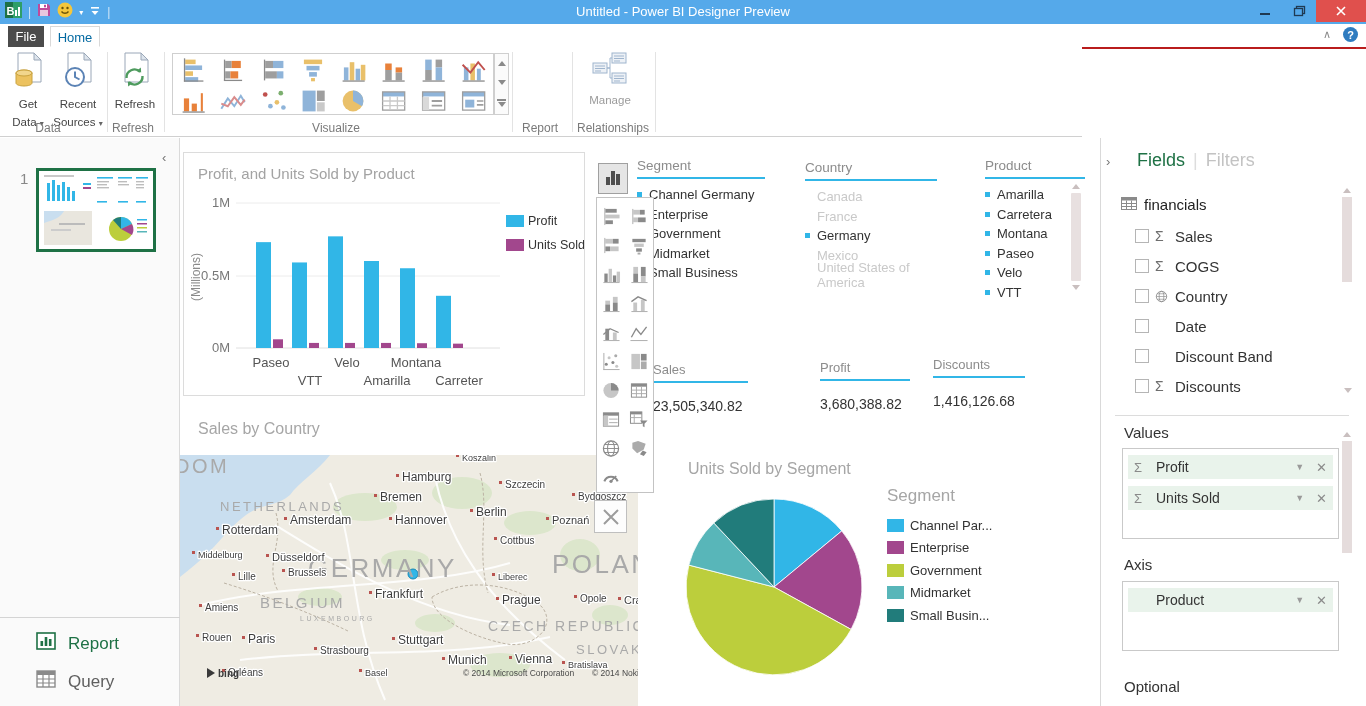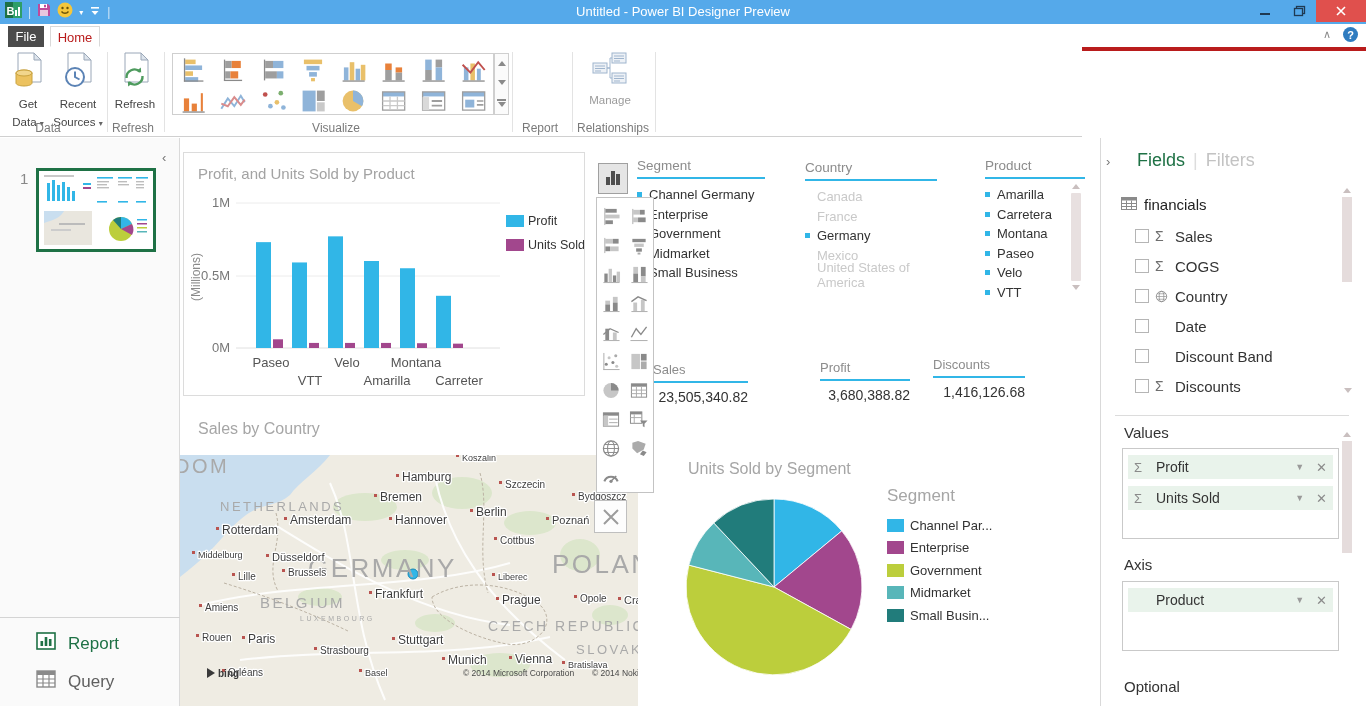--- a/index.html
+++ b/index.html
@@ -9,24 +9,24 @@
   
   .titlebar{left:0;top:0;width:1366px;height:24px;background:#55A9EA;display:flex;align-items:center}
   .qat{display:flex;align-items:center;gap:6px;padding-left:5px}
   .qat-sep{color:#CFE6F8;font-size:12px;line-height:24px}
   .win-title{position:absolute;left:0;right:0;top:0;height:24px;line-height:24px;text-align:center;
              color:#fff;font-size:13px;pointer-events:none}
   .win-controls{position:absolute;right:0;top:0;height:24px;display:flex}
   .wc{width:34px;height:22px;display:flex;align-items:center;justify-content:center}
   .wc-close{width:50px;height:22px;background:#E0504D;display:flex;align-items:center;justify-content:center}
   
-  .tabrow{left:0;top:24px;width:1366px;height:23px;background:#fff;border-bottom:4px solid #b91c1c}
+  .tabrow{left:0;top:24px;width:1366px;height:23px;background:#fff;border-bottom:2px solid #b91c1c}
   .tab{position:absolute;top:2px;height:21px;line-height:21px;text-align:center;font-size:13px}
   .tab-file{left:8px;width:36px;background:#4B4B4B;color:#fff}
-  .tab-home{left:50px;width:50px;background:#fff;color:#b91c1c;border:1px solid #D9D9D9;border-bottom:1px solid #fff;box-sizing:border-box}
+  .tab-home{left:50px;width:50px;background:#fff;color:#0369a1;border:1px solid #D9D9D9;border-bottom:1px solid #fff;box-sizing:border-box}
   .tab-right{position:absolute;right:8px;top:3px;display:flex;gap:12px;align-items:center}
   .rib-collapse{color:#8A8A8A;font-size:11px}
   .help-circle{width:15px;height:15px;border-radius:50%;background:#2F7CC0;color:#fff;font-size:11px;
                display:flex;align-items:center;justify-content:center;font-weight:bold}
   
   .ribbon{left:0;top:47px;width:1082px;height:90px;background:#fff;border-bottom:1px solid #D0D0D0;box-sizing:border-box}
   .rib-sep{position:absolute;top:5px;width:1px;height:80px;background:#E3E3E3}
   .grp-label{position:absolute;top:74px;font-size:12px;color:#7A7A7A;text-align:center;transform:translateX(-50%)}
   .big-btn{position:absolute;top:5px;text-align:center;cursor:default}
   .big-btn .ic{display:block;margin:0 auto}
@@ -61,21 +61,21 @@
   .slicer-items{margin-top:6px}
   .slicer-item{height:19.5px;display:flex;align-items:center;color:#333}
   .slicer-item.unsel{color:#C9C9C9}
   .slicer-item .bullet{width:5px;height:5px;background:#31B6E7;margin-right:7px;flex:none}
   .slicer-item.unsel .bullet{visibility:hidden}
   .sl-scroll{position:absolute;display:flex;flex-direction:column;align-items:center}
   .sl-thumb{width:10px;background:#E8E0E0;border-radius:1px}
   
   .card{position:absolute}
   .card .c-label{font-size:13px;color:#8C8C8C;padding-bottom:4px;border-bottom:2px solid #31B6E7}
-  .card .c-value{font-size:14px;color:#333;margin-top:6px;text-align:right}
+  .card .c-value{font-size:14px;color:#333;margin-top:15px;text-align:left}
   
   .viz-title{position:absolute;font-size:16px;color:#A6A6A6}
   .map-box{position:absolute;left:0;top:317px;width:458px;height:251px;overflow:hidden}
   
   .pie-legend{position:absolute;left:707px;top:348px}
   .pie-legend .lg-title{font-size:17px;color:#A6A6A6;margin-bottom:8px}
   .lg-item{display:flex;align-items:center;height:22.5px;font-size:13px;color:#333}
   .lg-item .sw{width:17px;height:13px;margin-right:6px;flex:none}
   
   .pk-btn{position:absolute;left:598px;top:163px;width:30px;height:31px;background:#E5E5E5;border:1px solid #A0A0A0;

